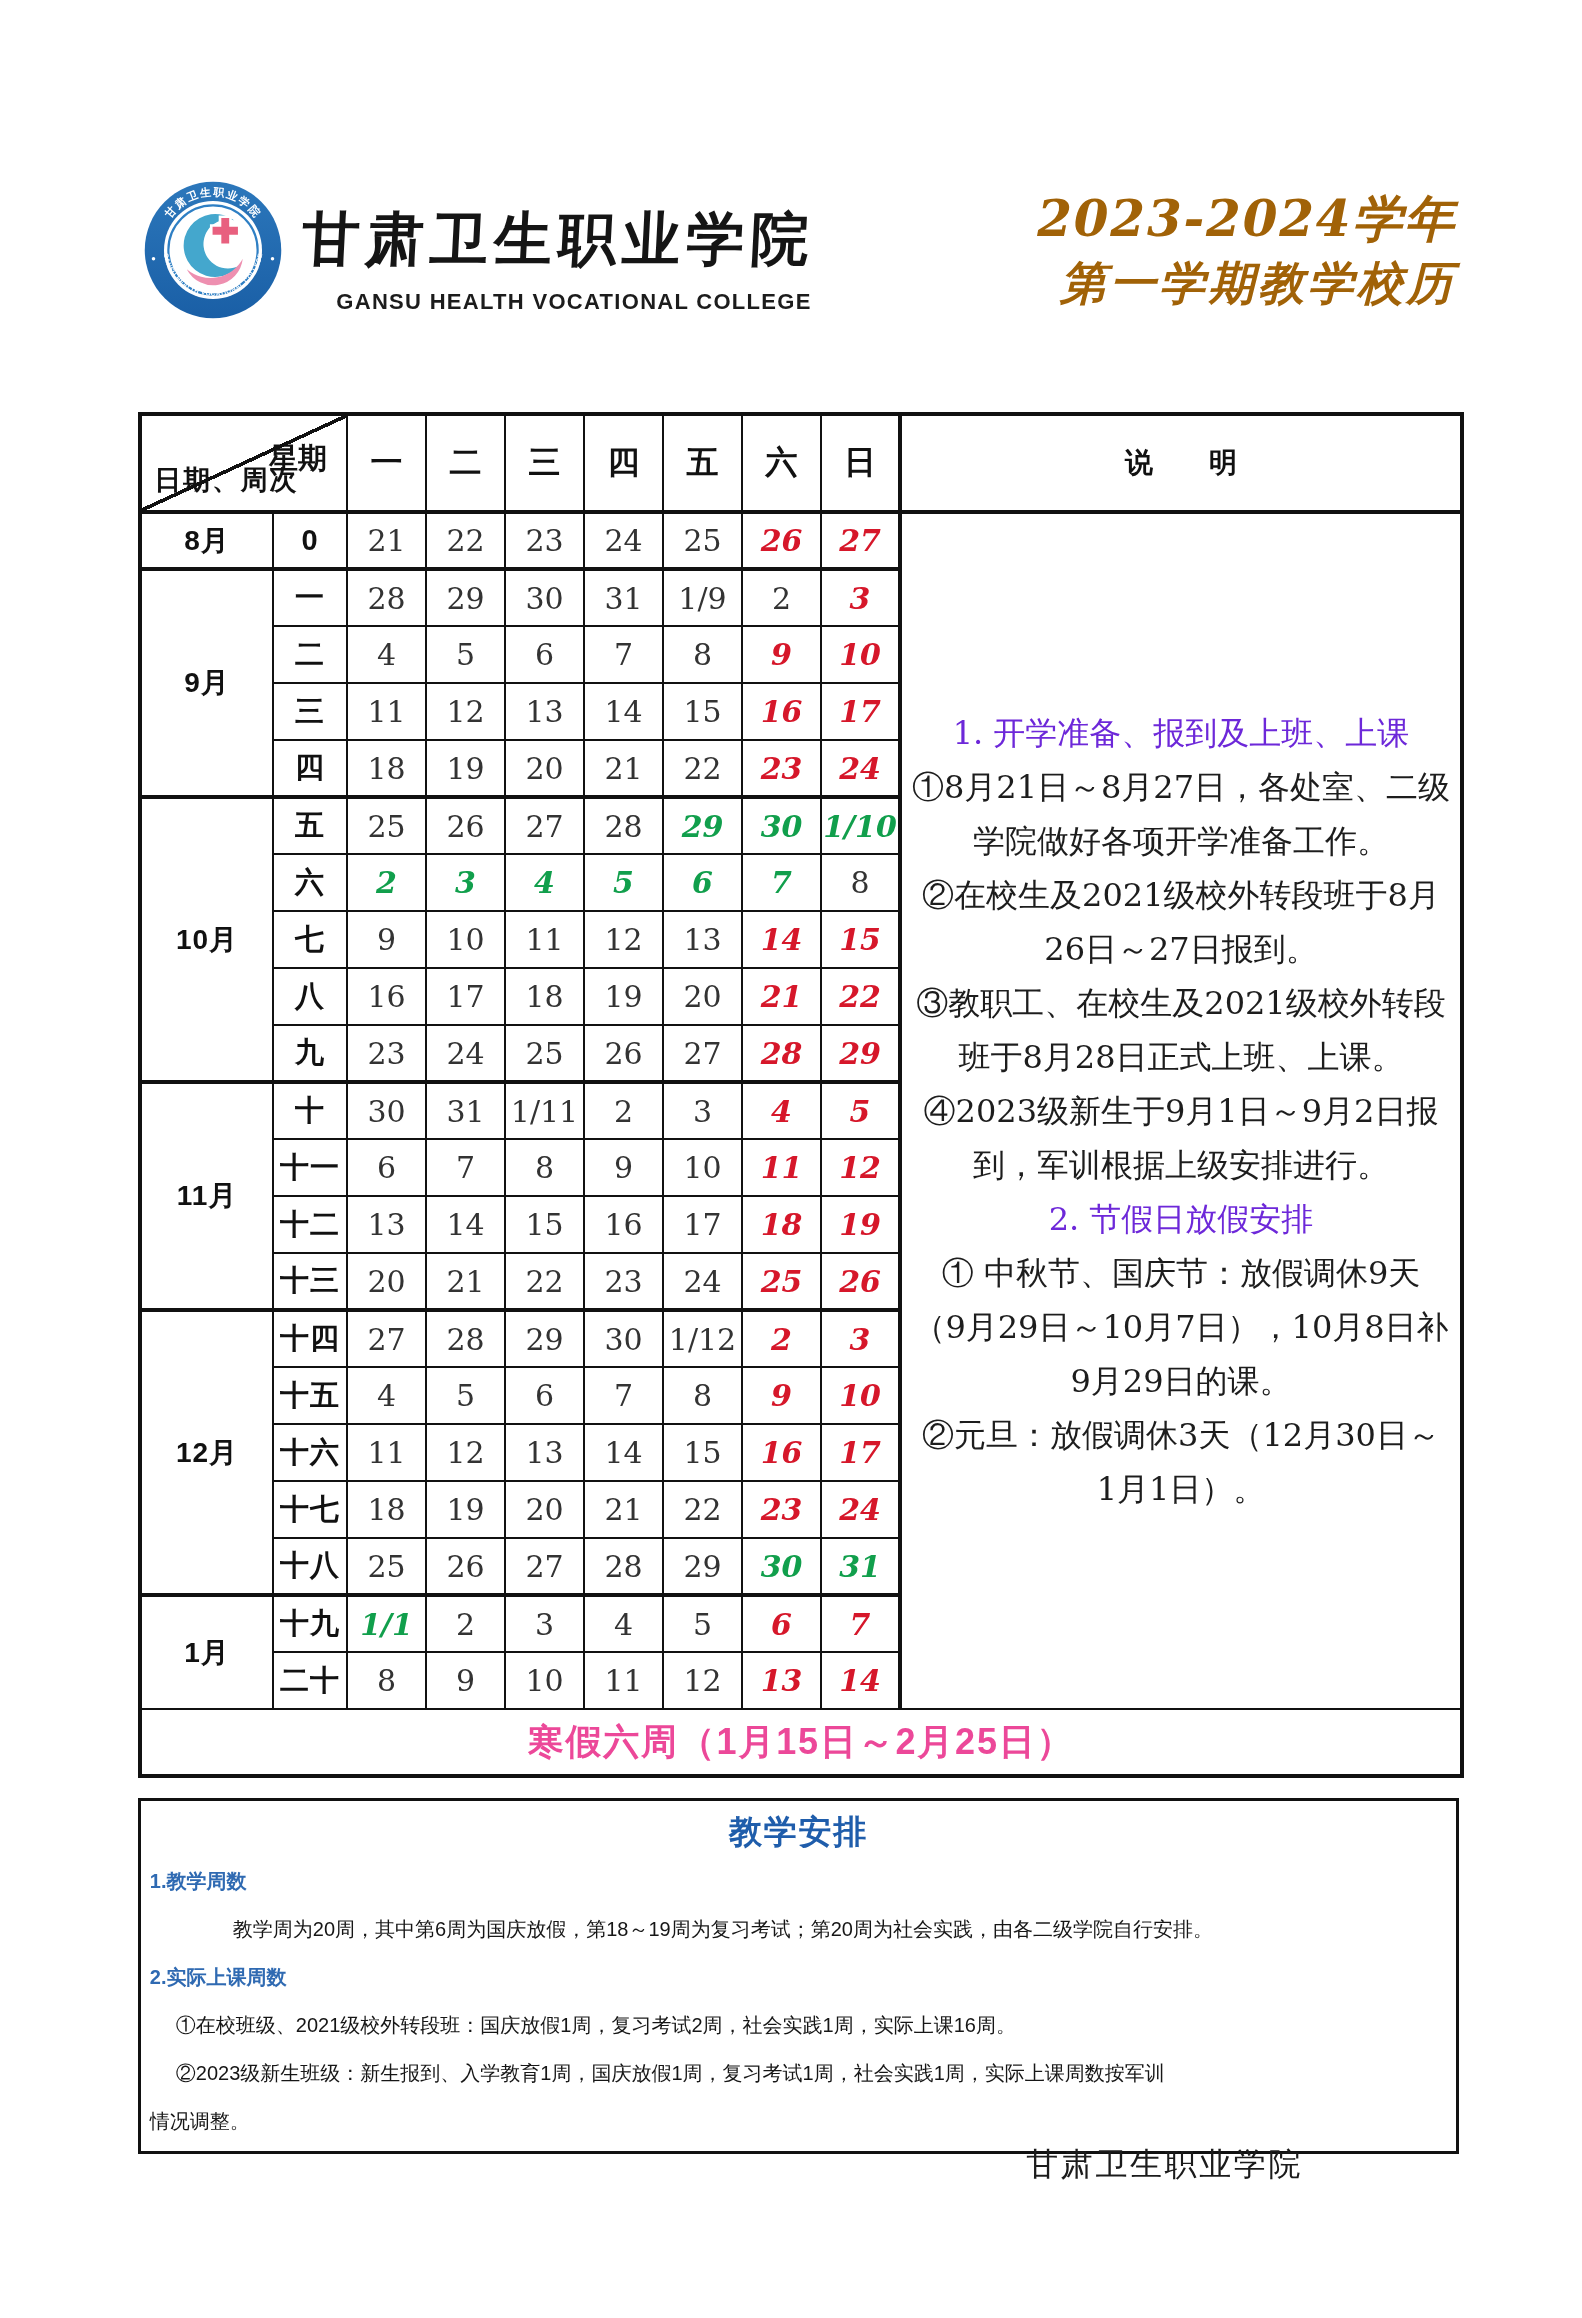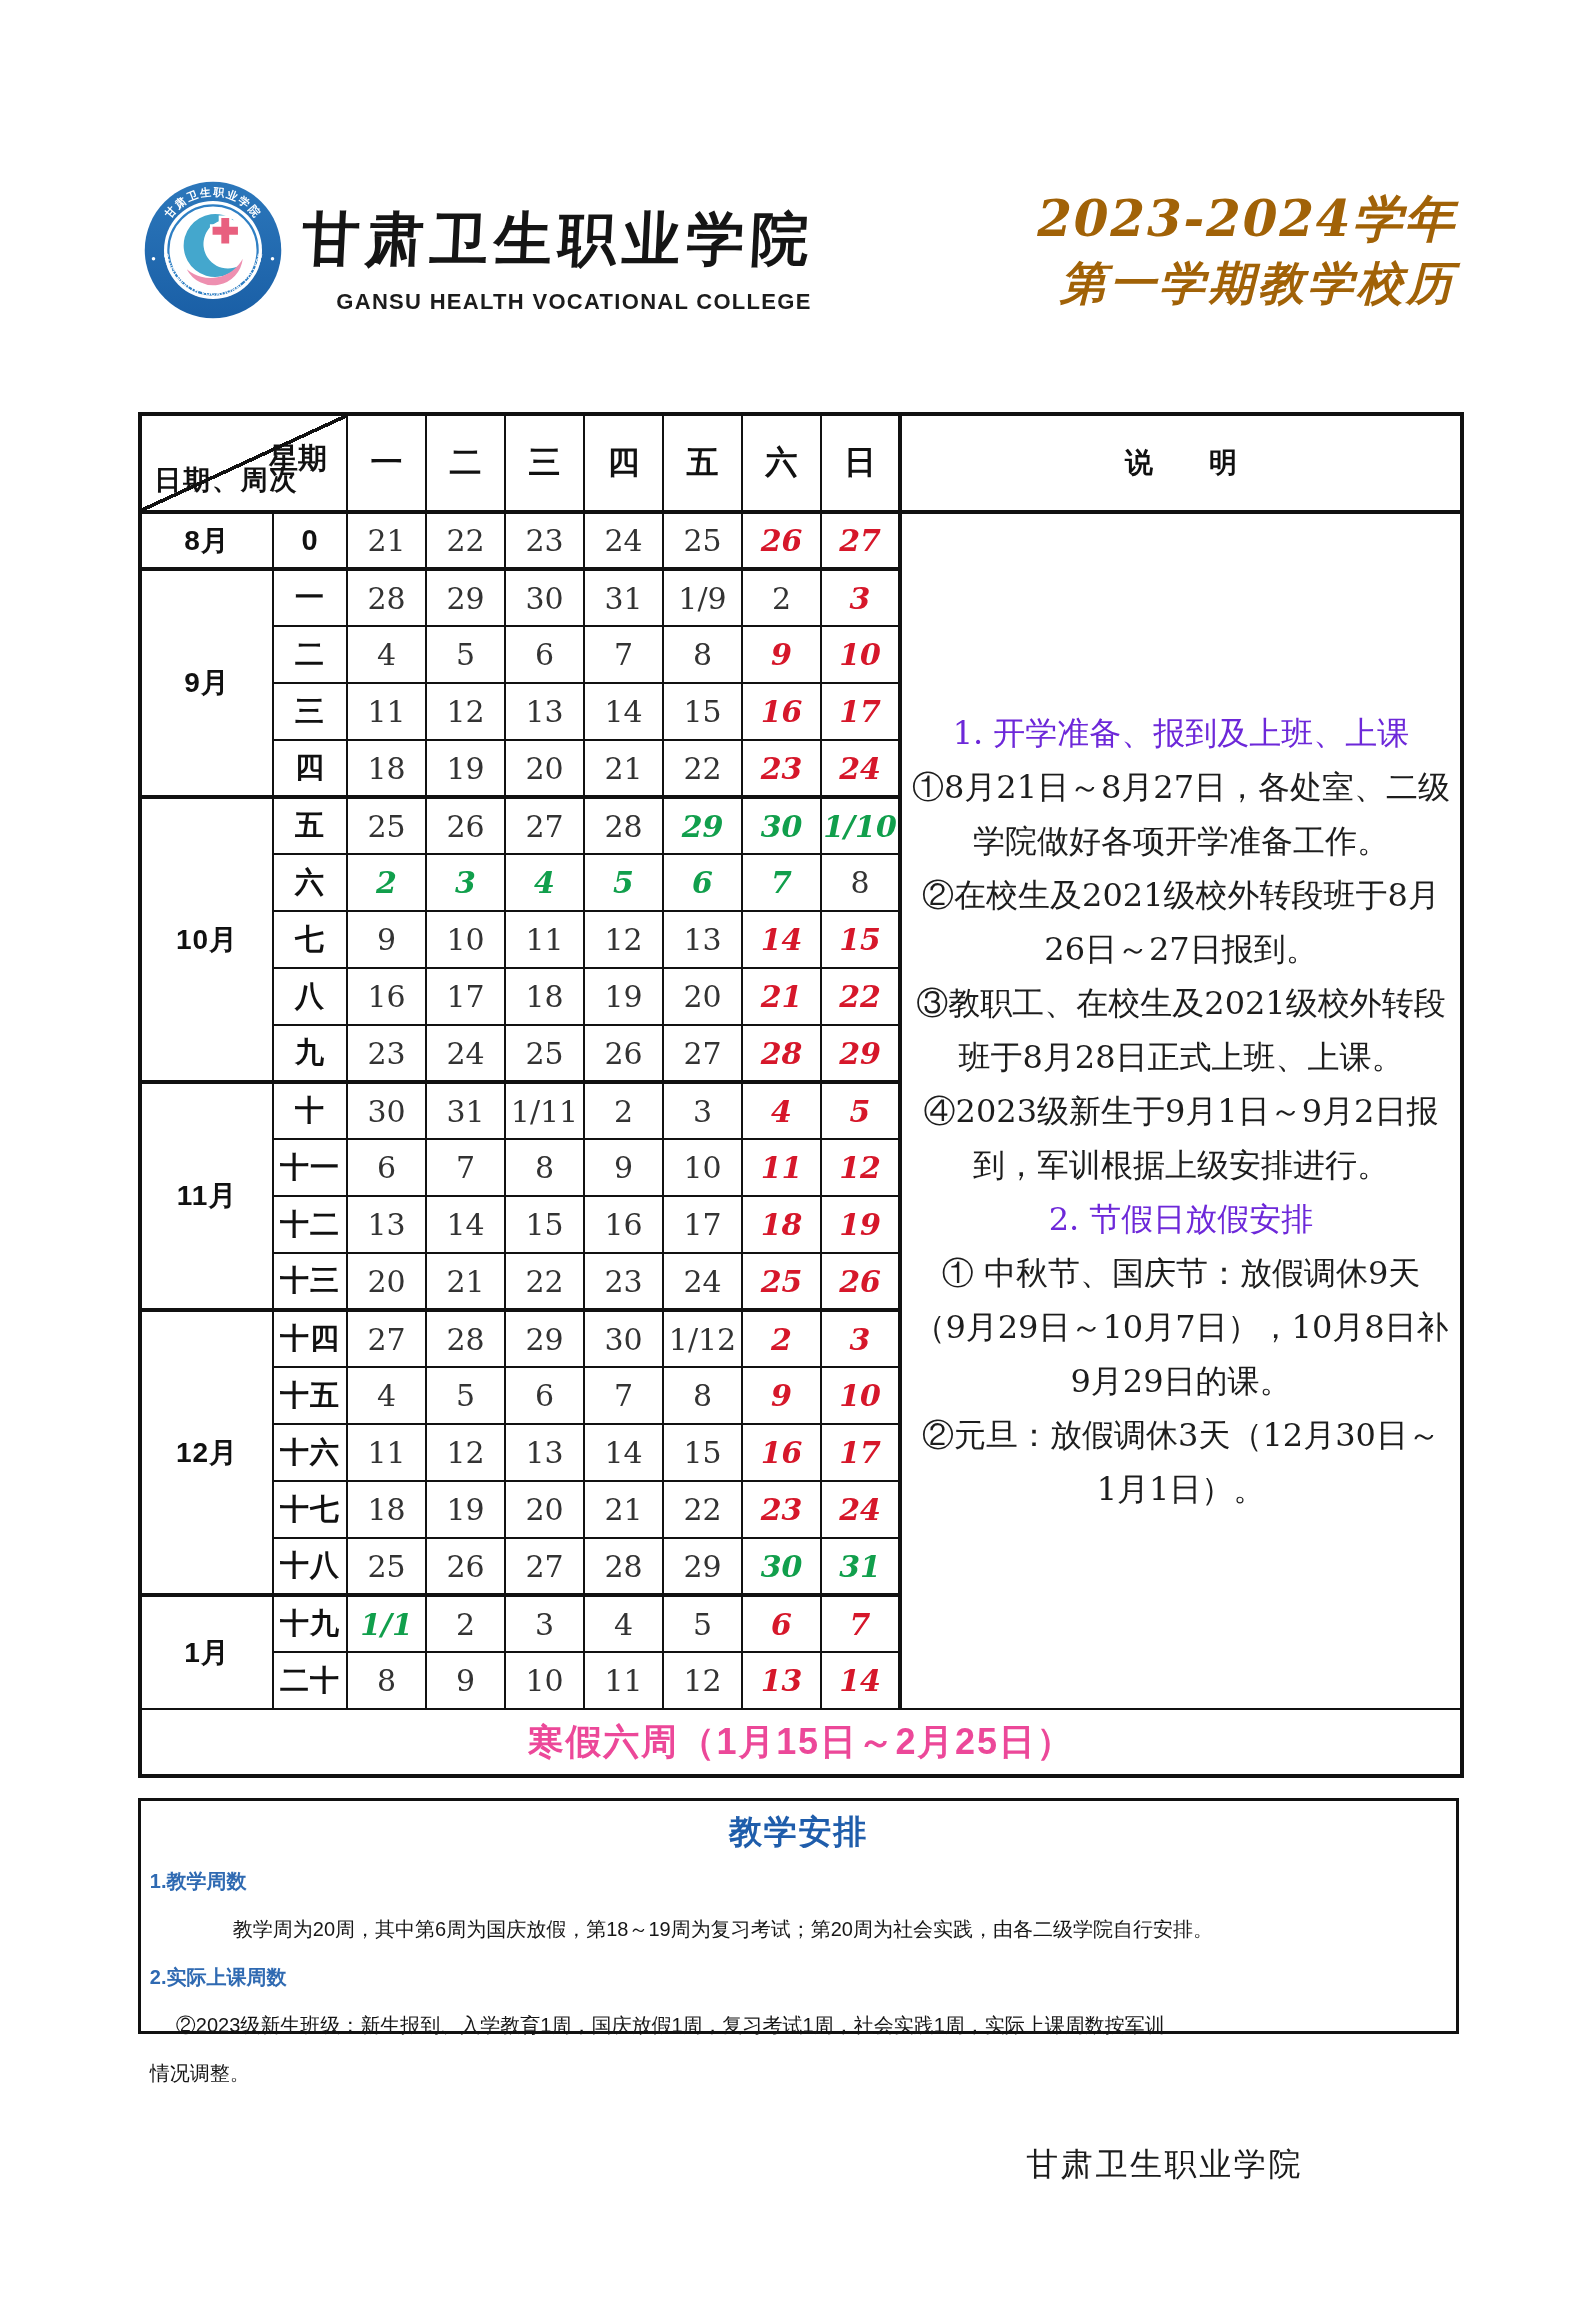--- a/index.html
+++ b/index.html
@@ -38,21 +38,21 @@
   td.day-cell.red{color:#d6172a;font-style:italic;font-weight:700;}
   td.day-cell.green{color:#119f4c;font-style:italic;font-weight:700;}
   tr.group-start td{border-top-width:4.4px;}
   td.notes-cell{vertical-align:top;text-align:left;border-left-width:4.4px;padding:14px 12.3px 0 17.5px;}
   .note-par{font-family:"DejaVu Serif",serif;font-size:32px;line-height:54px;color:#1d1d1d;
       white-space:pre-line;}
   .note-par.blue{color:#6d28d9;}
   td.break-cell{border-top-width:4.4px;font-size:36px;font-weight:700;color:#ec4899;letter-spacing:1.8px;}
 
   
-  .teach-box{position:absolute;left:138px;top:1798px;width:1321px;height:236px;
+  .teach-box{position:absolute;left:138px;top:1798px;width:1321px;height:356px;
       border:3.5px solid #111;box-sizing:border-box;padding:5.3px 8.8px 0 8.8px;}
   .teach-title{text-align:center;font-size:33px;font-weight:700;color:#1f5dab;line-height:51px;letter-spacing:1.8px;}
   .teach-line{font-size:20px;line-height:48px;color:#161616;white-space:pre-line;}
   .teach-line.blue{color:#2f6ab2;font-weight:700;}
   .teach-line.indent-big{text-indent:83px;}
   .teach-line.indent-small{text-indent:26px;}
 
   .signature{position:absolute;top:2143px;right:280px;font-size:32px;font-weight:500;
       color:#1b1b1b;letter-spacing:2.6px;}
 </style>
@@ -365,19 +365,20 @@
       </tr>
     </tbody>
 </table>
 
 <div class="teach-box">
   <div class="teach-title">教学安排</div>
   <div id="teach-lines">
       <div class="teach-line blue">1.教学周数</div>
       <div class="teach-line indent-big">教学周为20周，其中第6周为国庆放假，第18～19周为复习考试；第20周为社会实践，由各二级学院自行安排。</div>
       <div class="teach-line blue">2.实际上课周数</div>
+      <div class="teach-line indent-small">①在校班级、2021级校外转段班：国庆放假1周，复习考试2周，社会实践1周，实际上课16周。</div>
       <div class="teach-line indent-small">②2023级新生班级：新生报到、入学教育1周，国庆放假1周，复习考试1周，社会实践1周，实际上课周数按军训
 情况调整。</div>
     </div>
 </div>
 
 <div class="signature">甘肃卫生职业学院</div>
 
 
 </body></html>

